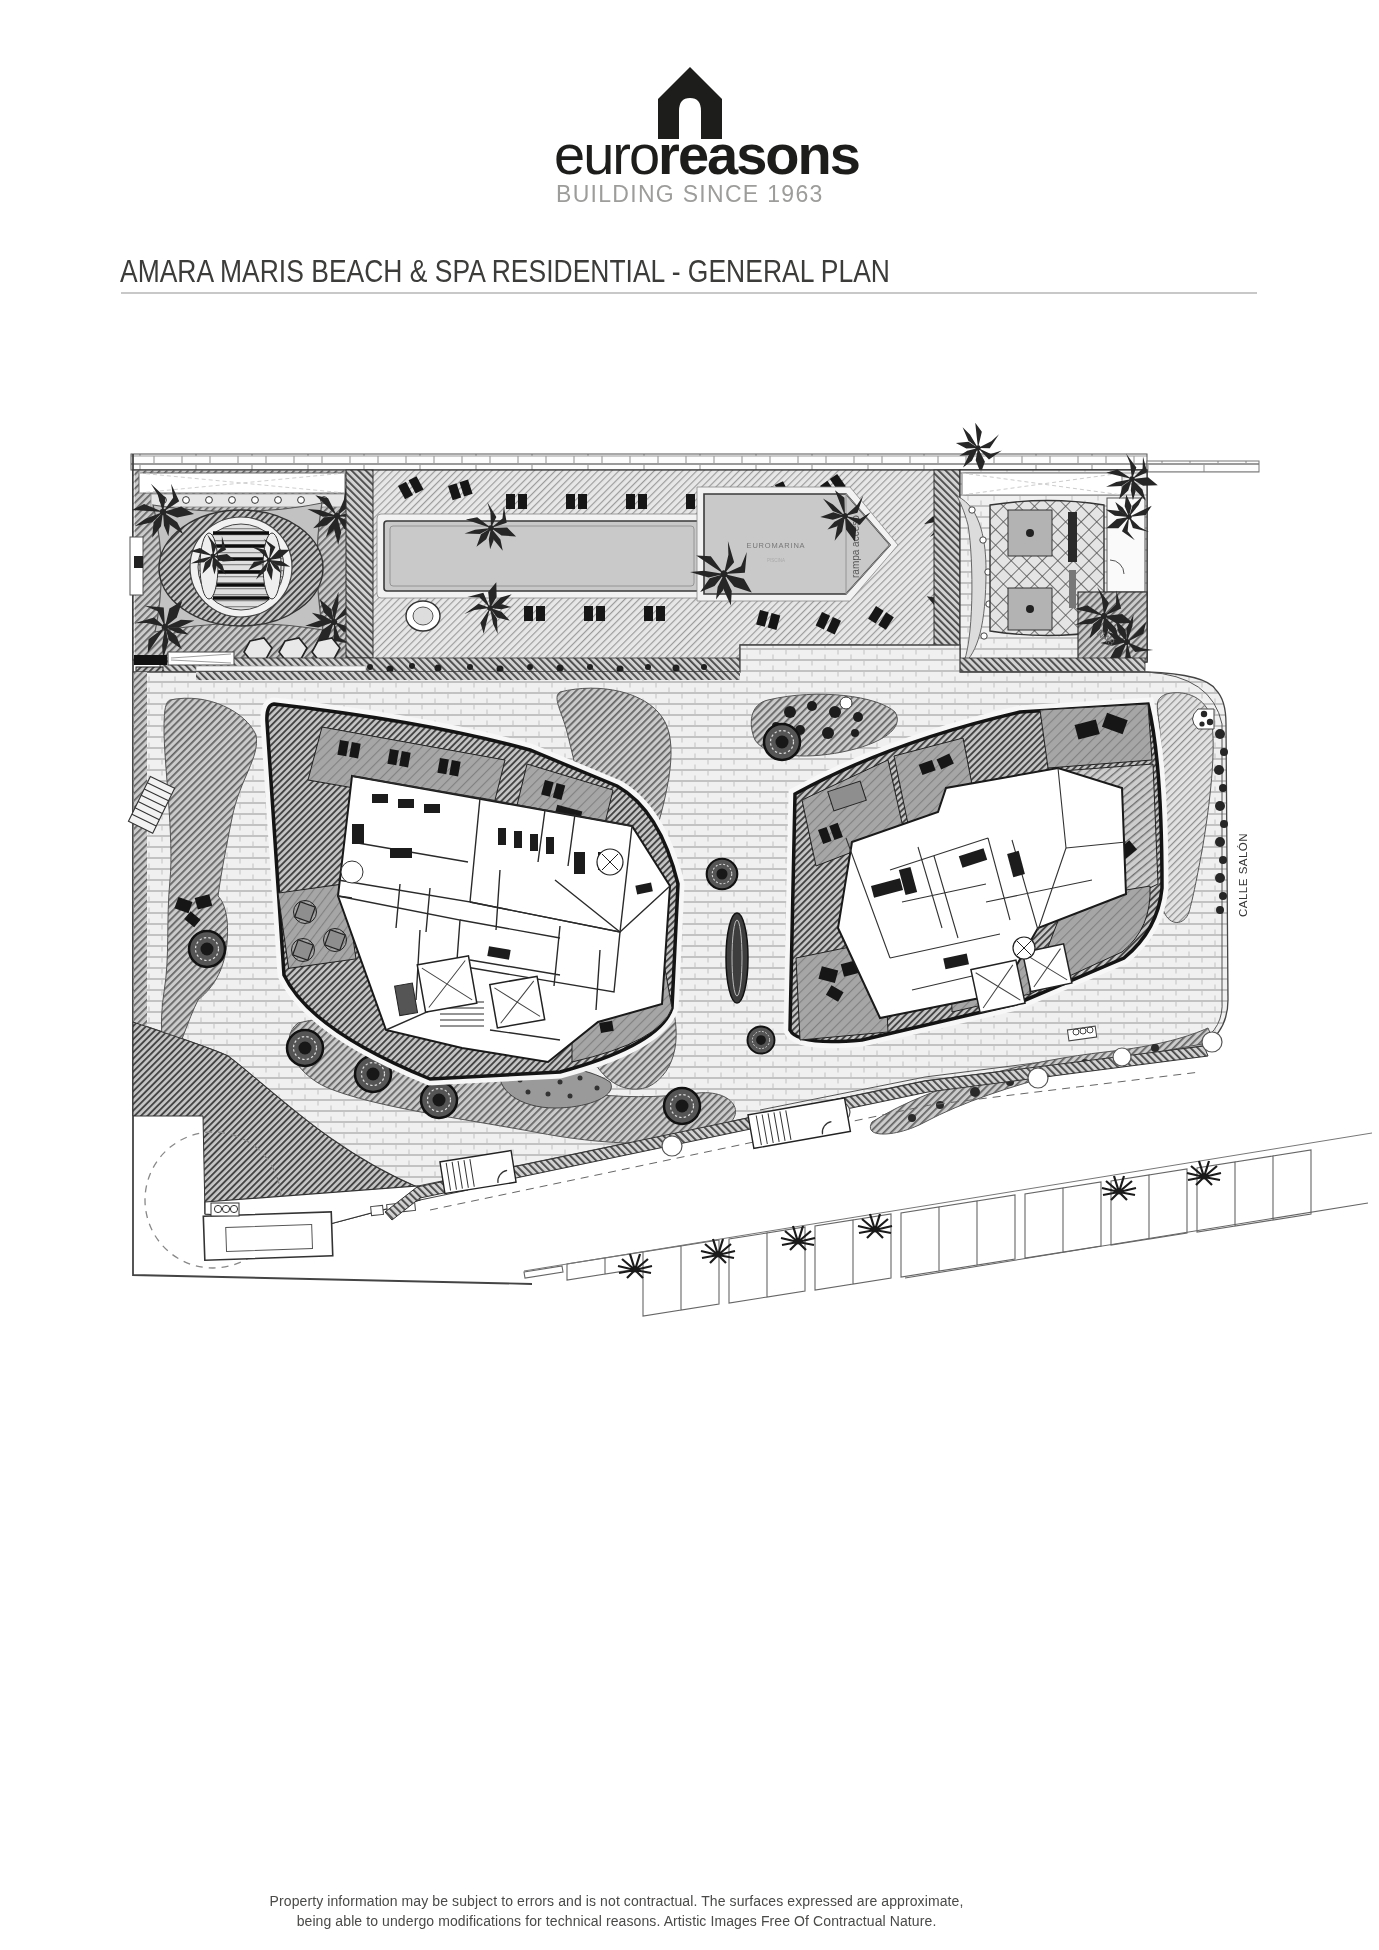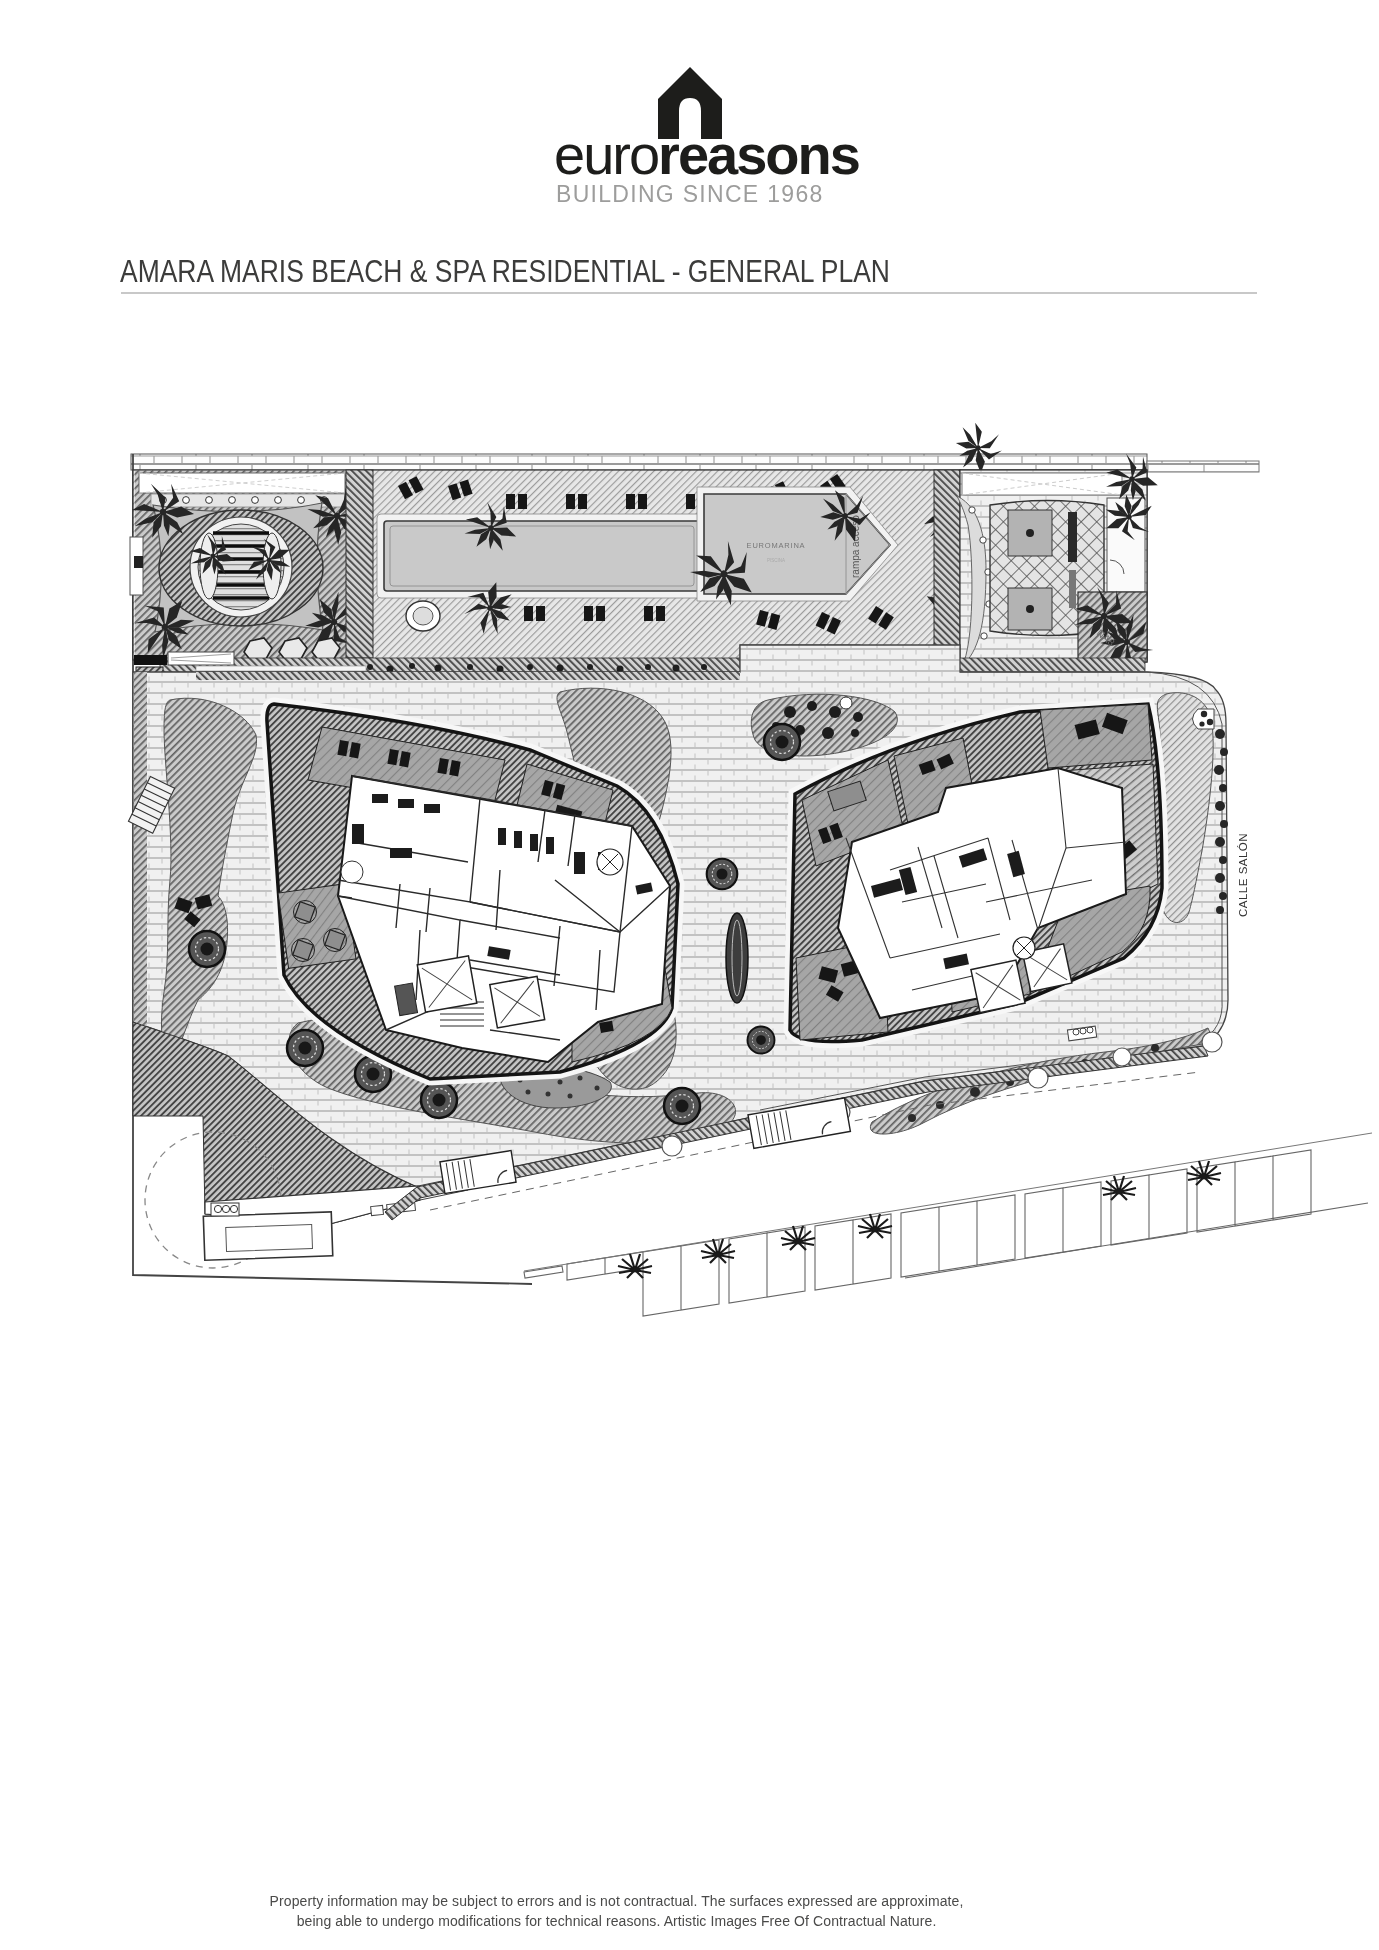--- a/index.html
+++ b/index.html
@@ -13,21 +13,21 @@
 </style>
 </head>
 <body>
 
 <svg class="abs" style="left:654px;top:65px" width="72" height="74" viewBox="0 0 72 74">
   <path d="M4,34 L36,2 L68,34 L68,74 L47,74 L47,46 Q47,33 36,33 Q25,33 25,46 L25,74 L4,74 Z" fill="#1d1d1b"></path>
 </svg>
 
 <div class="abs brand">euro<b>reasons</b></div>
 
-<div class="abs since">BUILDING SINCE 1968</div>
+<div class="abs since">BUILDING SINCE 1963</div>
 
 <div class="abs title">AMARA MARIS BEACH &amp; SPA RESIDENTIAL - GENERAL PLAN</div>
 
 <div class="abs rule"></div>
 
 <svg class="abs" style="left:0;top:0" width="1379" height="1950" viewBox="0 0 1379 1950">
 <defs>
   <pattern id="brick" width="26" height="11" patternUnits="userSpaceOnUse">
     <rect width="26" height="11" fill="#f0f0f0"></rect>
     <path d="M0,0.5 H26 M0,10.5 H26 M6,0 V5.5 M19,5.5 V11" stroke="#c2c2c2" stroke-width="1" fill="none"></path>

